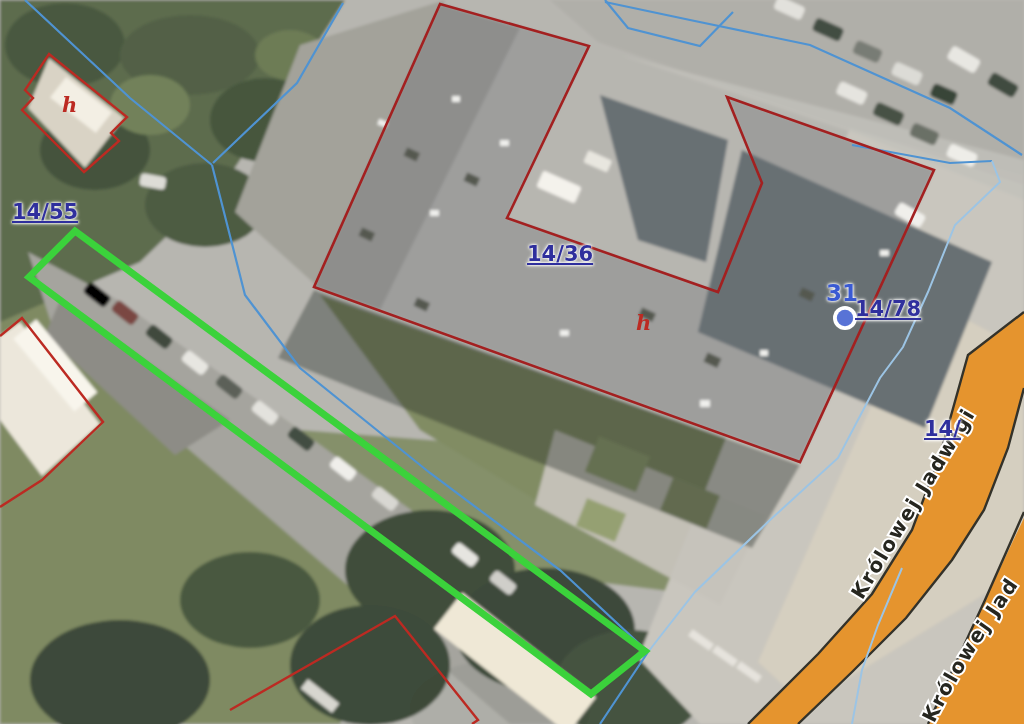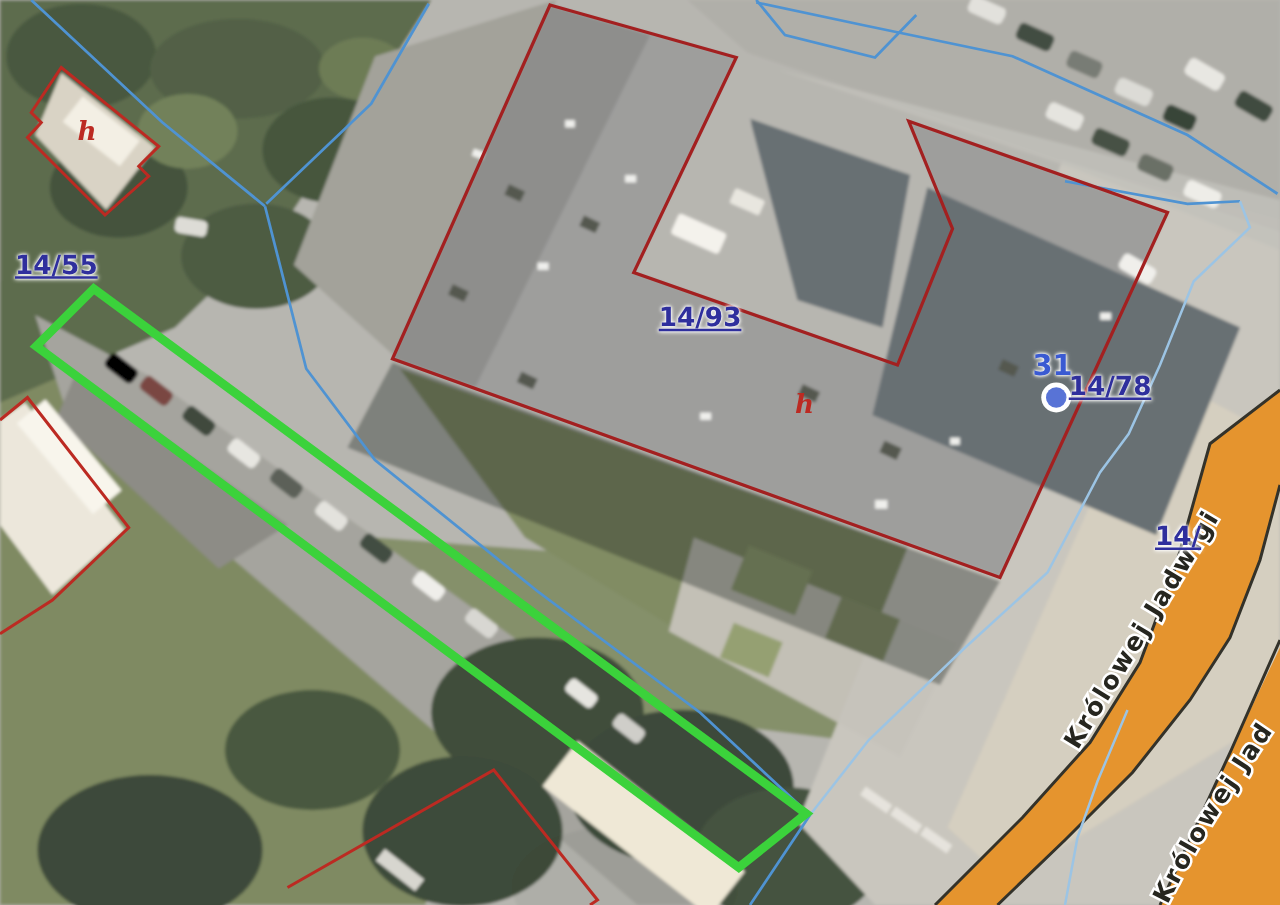--- a/index.html
+++ b/index.html
@@ -211,19 +211,19 @@
     </defs>
     <text class="street-text">
       <textPath href="#sp1" startOffset="4">Królowej Jadwigi</textPath>
     </text>
     <text class="street-text">
       <textPath href="#sp2" startOffset="0">Królowej Jad</textPath>
     </text>
   </svg>
 
   <div class="lbl lbl-parcel" style="left:12px;top:200px">14/55</div>
-  <div class="lbl lbl-parcel" style="left:527px;top:242px">14/93</div>
+  <div class="lbl lbl-parcel" style="left:527px;top:242px">14/36</div>
   <div class="lbl lbl-parcel" style="left:855px;top:297px">14/78</div>
   <div class="lbl lbl-parcel" style="left:924px;top:417px">14/</div>
   <div class="lbl lbl-marker" style="left:826px;top:280px">31</div>
   <div class="lbl lbl-h" style="left:62px;top:92px">h</div>
   <div class="lbl lbl-h" style="left:636px;top:310px">h</div>
 </div>
 
 </body></html>

